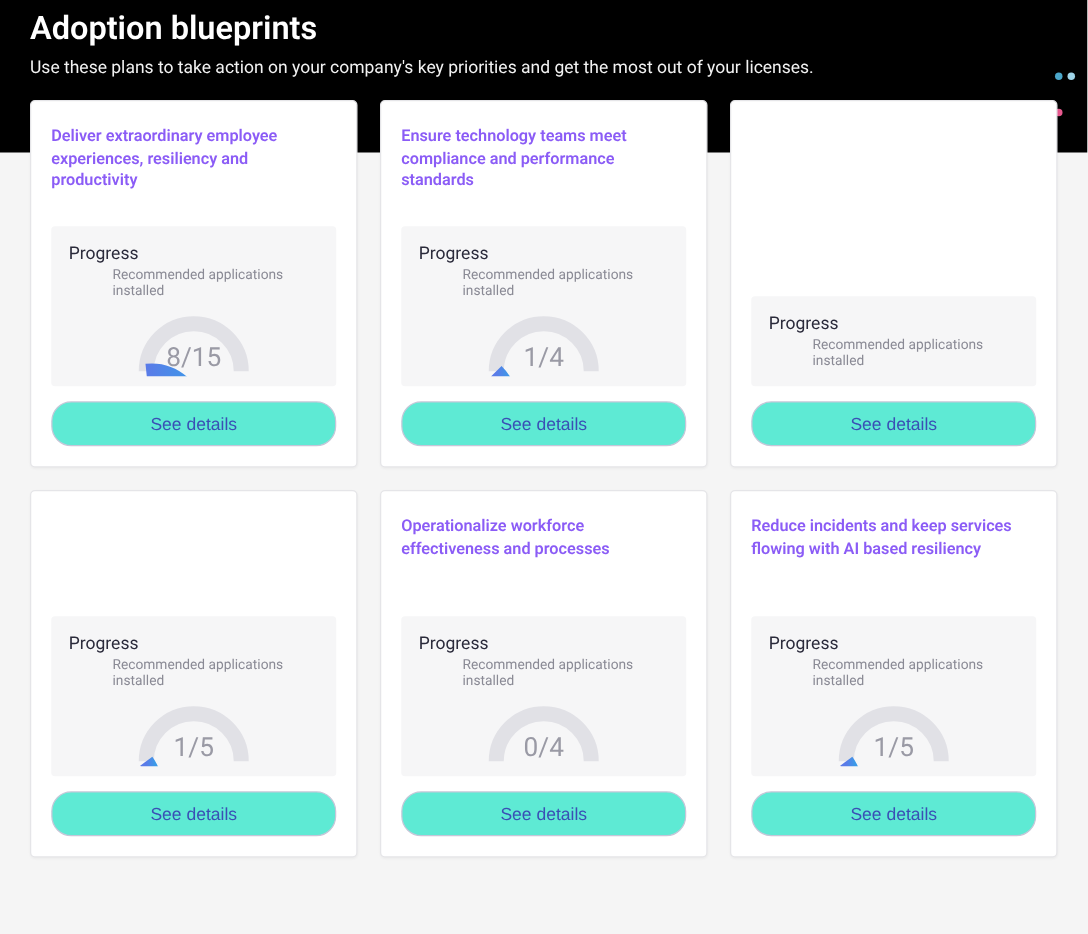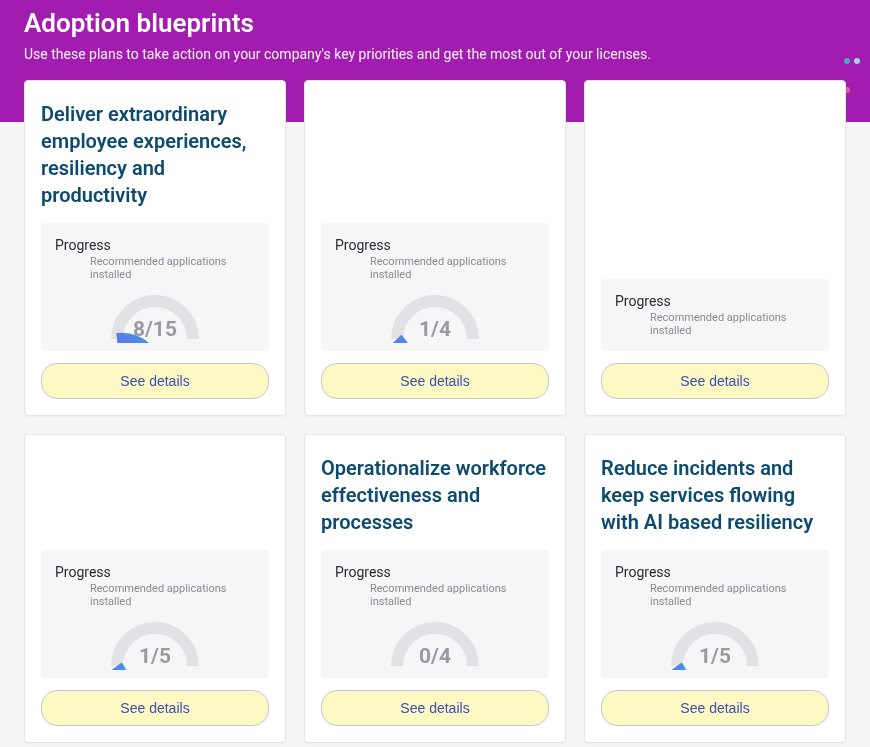--- a/index.html
+++ b/index.html
@@ -2,21 +2,21 @@
 <html><head>
   <meta charset="utf-8">
   <style>
     * { box-sizing: border-box; margin: 0; padding: 0; }
     body {
       font-family: -apple-system, BlinkMacSystemFont, "Segoe UI", Roboto, sans-serif;
       background: #f5f5f5;
       width: 870px;
     }
     .header {
-      background: #a21caf;
+      background: #000000;
       padding: 8px 24px 60px 24px;
       color: #fff;
       position: relative;
     }
     .header-title {
       font-size: 26px;
       font-weight: 600;
       margin-bottom: 8px;
     }
     .header-subtitle {
@@ -46,23 +46,23 @@
       background: #fff;
       border: 1px solid #e5e5e8;
       border-radius: 4px;
       padding: 20px 16px 16px 16px;
       display: flex;
       flex-direction: column;
       min-height: 290px;
       box-shadow: 0 1px 2px rgba(0,0,0,0.04);
     }
     .card-title {
-      font-size: 20px;
+      font-size: 13px;
       font-weight: 600;
-      color: #0c4a6e;
+      color: #8b5cf6;
       line-height: 1.35;
       margin-bottom: 14px;
       min-height: 66px;
     }
     .progress-box {
       background: #f6f6f7;
       border-radius: 3px;
       padding: 14px 14px 8px 14px;
       margin-top: auto;
     }
@@ -86,26 +86,26 @@
       position: relative;
     }
     .gauge-wrap svg { display:block; }
     .gauge-text {
       position: absolute;
       bottom: 2px;
       left: 50%;
       transform: translateX(-50%);
       font-size: 21px;
       color: #9a9aa5;
-      font-weight: 700;
+      font-weight: 400;
     }
     .see-details {
       margin-top: 12px;
       border: 1px solid #c4c7d8;
-      background: #fef9c3;
+      background: #5eead4;
       color: #3a4fb5;
       font-size: 14px;
       font-weight: 500;
       padding: 9px 12px;
       border-radius: 16px;
       cursor: pointer;
       text-align: center;
     }
   </style>
 </head>
@@ -135,20 +135,21 @@
     </defs>
     <path d="M 17 48.00000000000001 A 38 38 0 0 1 93 48" stroke="#e1e1e6" stroke-width="12" fill="none" stroke-linecap="butt"></path>
     <path d="M 17 48.00000000000001 A 38 38 0 0 1 58.97208160417083 85.79183202399439" stroke="url(#gf)" stroke-width="12" fill="none" stroke-linecap="butt"></path>
   </svg>
         <div class="gauge-text">8/15</div>
       </div>
     </div>
     <button class="see-details">See details</button>
   </div>
     <div class="card">
+    <div class="card-title">Ensure technology teams meet compliance and performance standards</div>
     <div class="progress-box">
       <div class="progress-label">Progress</div>
       <div class="progress-sub">Recommended applications installed</div>
       <div class="gauge-wrap">
         <svg width="110" height="52" viewBox="0 0 110 52">
     <defs>
       <linearGradient id="gf" x1="0%" y1="0%" x2="100%" y2="0%">
         <stop offset="0%" stop-color="#5a7be8"></stop>
         <stop offset="100%" stop-color="#3b9be8"></stop>
       </linearGradient>

